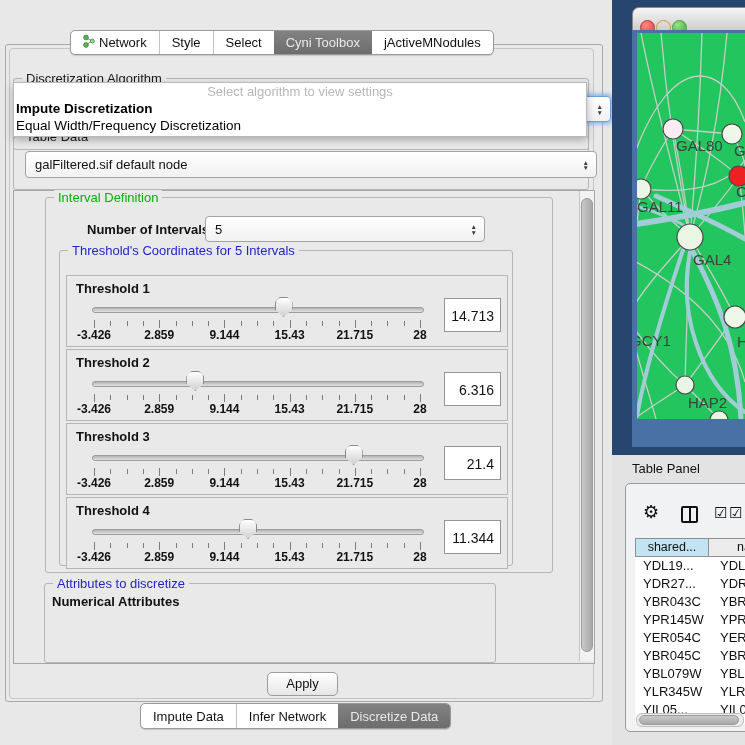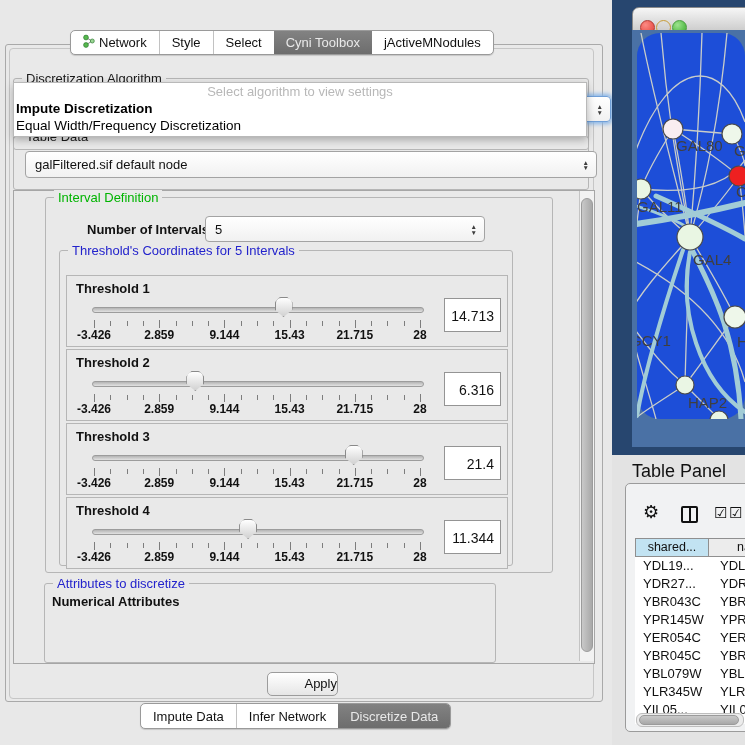--- a/index.html
+++ b/index.html
@@ -42,30 +42,30 @@
   .hthumb{background:linear-gradient(#c9c9c9,#a8a8a8);border-radius:5px;border:1px solid #9b9b9b;}
   
   .throw{border:1px solid #b6b6b6;background:#e9e9e9;}
   .thlabel{position:absolute;left:9px;top:5px;font-weight:bold;font-size:13px;color:#111;}
   .track{position:absolute;left:25px;top:31px;width:330px;height:4px;border:1px solid #9c9c9c;border-radius:3px;background:linear-gradient(#b4b4b4,#e2e2e2);}
   .sliderthumb{position:absolute;top:21px;width:16px;height:18px;background:linear-gradient(#ffffff,#d2d2d2);border:1px solid #8a8a8a;clip-path:polygon(50% 100%,0 62%,0 28%,28% 0,72% 0,100% 28%,100% 62%);border-radius:6px 6px 0 0;}
   .tick{position:absolute;width:1px;background:#7d7d7d;}
   .ticklabel{position:absolute;font-size:12px;font-weight:bold;color:#111;transform:translateX(-50%);white-space:nowrap;}
   .valuebox{position:absolute;left:377px;top:22px;width:57px;height:34px;background:#fff;border:1px solid #949494;font-size:14px;color:#111;text-align:right;line-height:34px;padding-right:6px;box-sizing:border-box;}
   
-  #apply-btn{left:267px;top:672px;width:69px;height:22px;background:linear-gradient(#ffffff,#e6e6e6);border:1px solid #9c9c9c;border-radius:5px;font-size:13px;color:#111;text-align:right;line-height:22px;cursor:default;}
+  #apply-btn{left:267px;top:672px;width:69px;height:22px;background:linear-gradient(#ffffff,#e6e6e6);border:1px solid #9c9c9c;border-radius:5px;font-size:13px;color:#111;text-align:center;line-height:22px;cursor:default;}
   
   #net-bg{left:612px;top:0;width:133px;height:455px;background:#27466f;}
   #net-titlebar{left:632px;top:7px;width:113px;height:23px;background:linear-gradient(#f6f6f6,#cccccc);border:1px solid #8a8a8a;border-radius:7px 0 0 0;}
   .tl{top:12px;width:13px;height:13px;border-radius:50%;}
   #net-frame{left:632px;top:30px;width:113px;height:417px;background:#4a71a5;}
-  #net-canvas{left:637px;top:33px;width:108px;height:386px;background:#1d4ed8;border-radius:23px;}
+  #net-canvas{left:637px;top:33px;width:108px;height:386px;background:#22c55e;}
   
   #tablepanel-bg{left:612px;top:455px;width:133px;height:290px;background:#e3e3e3;}
-  #tablepanel-title{left:632px;top:461px;font-size:18px;color:#111;}
+  #tablepanel-title{left:632px;top:461px;font-size:13px;color:#111;}
   #table-subwin{left:625px;top:483px;width:121px;height:247px;background:#f1f2f3;border:1px solid #9b9b9b;border-radius:5px 0 0 5px;}
   .toolicon{top:503px;color:#111;cursor:default;}
   #gear-icon{left:643px;font-size:18px;line-height:18px;}
   #split-icon{left:681px;top:506px;width:13px;height:13px;border:2px solid #111;border-radius:2px;}
   #split-icon div{position:absolute;left:5.5px;top:0;width:2px;height:13px;background:#111;}
   .cb-icon{top:505px;font-size:15px;line-height:15px;}
   #table-header{left:635px;top:538px;height:19px;display:flex;}
   .hcell{box-sizing:border-box;border:1px solid #8f8f8f;font-size:12.5px;color:#111;line-height:17px;}
   #hcol1{width:74px;background:#c2e3f2;text-align:center;}
   #hcol2{width:60px;background:#ececec;border-left:none;padding-left:28px;}

